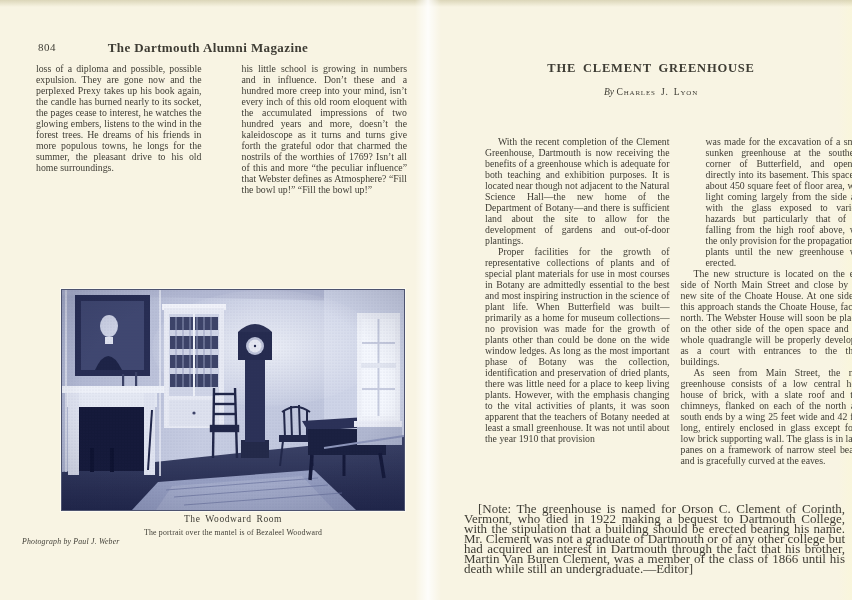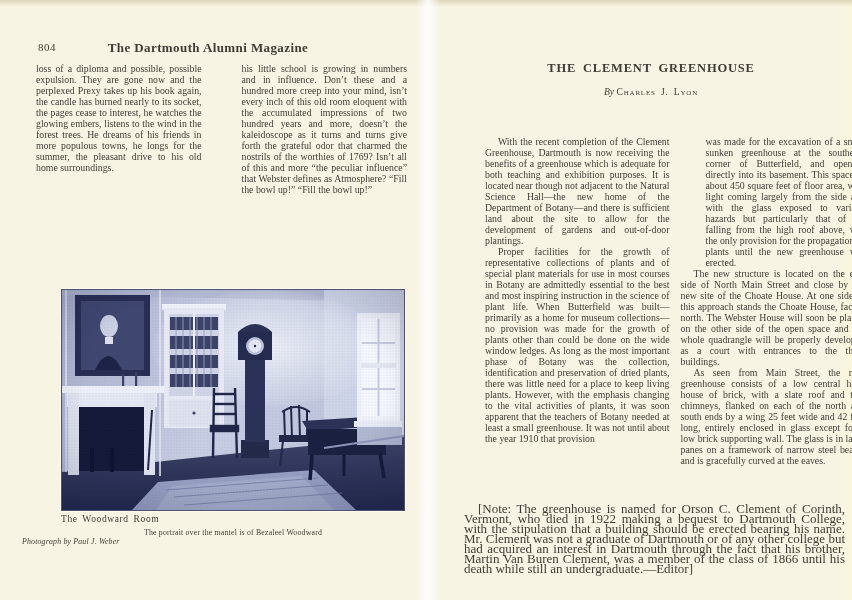--- a/index.html
+++ b/index.html
@@ -30,21 +30,21 @@
   .col{flex:1;font-size:9.8px;line-height:11px;text-align:justify;text-justify:inter-word;}
   .col p{margin:0;text-indent:13px;}
   .col p.cont{text-indent:0;margin-left:25px;}
   
   .photo-fig{
     position:absolute;left:61px;top:289px;width:342px;height:220px;
     border:1px solid #4d536f;background:#b9bfd6;
     box-shadow:0 0 0 1px rgba(255,255,255,.5);
   }
   .photo-fig svg{display:block;width:100%;height:100%;}
-  .cap-title{position:absolute;left:61px;top:514px;width:344px;text-align:left;font-size:9.5px;letter-spacing:.6px;word-spacing:2px;}
+  .cap-title{position:absolute;left:61px;top:514px;width:344px;text-align:center;font-size:9.5px;letter-spacing:.6px;word-spacing:2px;}
   .cap-sub{position:absolute;left:61px;top:528px;width:344px;text-align:center;font-size:7.8px;letter-spacing:.2px;}
   .credit{position:absolute;left:22px;top:537px;font-size:7.8px;font-style:italic;letter-spacing:.2px;}
   
   .rp-title{position:absolute;left:462px;top:61px;width:378px;text-align:center;font-size:12.5px;font-weight:bold;letter-spacing:.8px;word-spacing:3px;}
   .rp-byline{position:absolute;left:462px;top:86px;width:378px;text-align:center;font-size:9.6px;}
   .rp-byline .by{font-style:italic;}
   .rp-byline .name{font-variant:small-caps;letter-spacing:.8px;word-spacing:2px;}
   .rp-role{position:absolute;left:462px;top:101px;width:378px;text-align:center;font-size:9.6px;font-style:italic;letter-spacing:.3px;word-spacing:1px;}
   .rp-cols{position:absolute;left:485px;top:136px;width:380px;display:flex;gap:11px;}
   .rp-foot{

